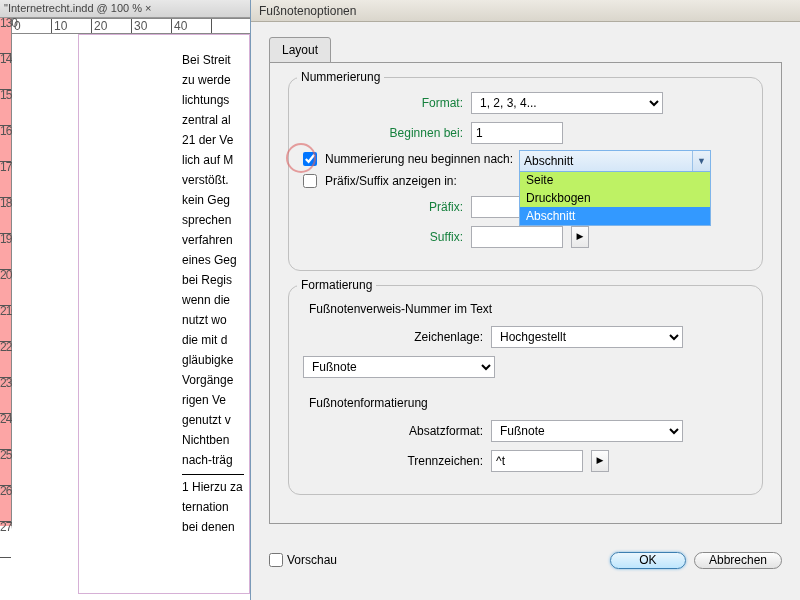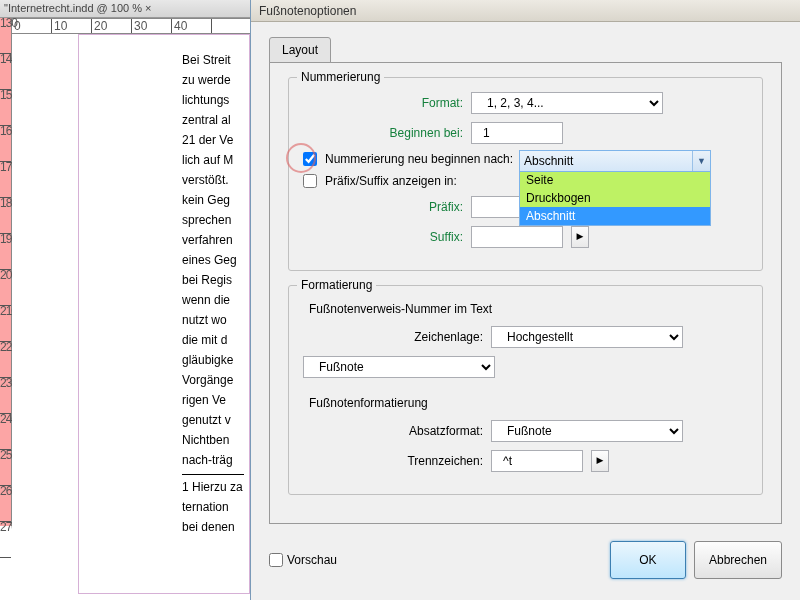--- a/index.html
+++ b/index.html
@@ -15,40 +15,40 @@
 .page-text{position:absolute;left:182px;top:50px;width:62px;height:520px;font-family:Georgia,serif;font-size:14px;line-height:20px;color:#000;overflow:hidden;text-align:justify}
 .footnote-sep{border-top:1px solid #000;margin-top:4px;padding-top:2px;font-size:11px}
 .dialog{position:absolute;left:250px;top:0;width:550px;height:600px;background:#f0f0f0;border-left:1px solid #7a9ab8}
 .dlg-title{height:22px;background:linear-gradient(#edeae3,#dad6cc);border-bottom:1px solid #b0aca0;padding-left:8px;line-height:22px;color:#333}
 .dlg-body{padding:14px 18px;position:relative;height:560px}
 .tabrow{display:flex;gap:0;margin-bottom:0}
 .tab{padding:5px 12px;border:1px solid #999;background:#f0f0f0;border-top-left-radius:3px;border-top-right-radius:3px;position:relative;top:1px}
 .tab.active{background:#f0f0f0;border-bottom:1px solid #f0f0f0;z-index:2}
 .tab.inactive{background:#e4e4e4}
 .panel{border:1px solid #999;padding:14px 18px;background:#f0f0f0}
-.group{border:1px solid #c0c0c0;border-radius:3px;margin-bottom:14px;padding:14px 14px 14px 14px;position:relative}
+.group{border:1px solid #c0c0c0;border-radius:12px;margin-bottom:14px;padding:14px 14px 14px 14px;position:relative}
 .group-title{position:absolute;top:-8px;left:8px;background:#f0f0f0;padding:0 4px;color:#000}
 .row{display:flex;align-items:center;margin-bottom:8px;gap:8px}
 .lbl{width:160px;text-align:right;color:#15803d}
 .lbl-wide{width:180px;text-align:right;color:#000}
-select,input[type=text]{height:22px;border:1px solid #abadb3;background:#fff;padding:0 11px;font-size:12px}
+select,input[type=text]{height:22px;border:1px solid #abadb3;background:#fff;padding:0 4px;font-size:12px}
 select{width:192px}
 input[type=text]{width:92px}
 .chk{width:14px;height:14px}
 .redcircle{position:absolute;width:30px;height:30px;border:2px solid rgba(220,100,100,.6);border-radius:50%;left:286px;top:143px;pointer-events:none}
 .dropdown-open{position:absolute;left:519px;top:150px;width:192px;border:1px solid #7eb4ea;background:#bef264;z-index:10}
 .dd-sel{background:linear-gradient(#ebf3fb,#d5e7f8);border:1px solid #7eb4ea;height:22px;padding:0 4px;line-height:20px;position:relative;margin:-1px}
 .dd-arrow{position:absolute;right:0;top:0;width:18px;height:20px;background:linear-gradient(#e9f1f9,#cfe2f5);border-left:1px solid #9ac1e8;text-align:center;line-height:20px;font-size:9px;color:#385d8a}
 .dd-list div{padding:2px 6px}
 .dd-list .hl{background:#3399ff;color:#fff}
 .flybtn{width:18px;height:22px;border:1px solid #abadb3;background:linear-gradient(#fdfdfd,#e9e9e9);text-align:center;line-height:18px;font-size:9px;cursor:pointer}
 .sub-title{margin:2px 0 10px 6px;color:#000}
 .disabled{color:#888;background:#f4f4f4}
 .footer{position:absolute;left:18px;right:18px;bottom:8px;height:28px;display:flex;align-items:center}
-.btn{height:38px;min-width:76px;border:1px solid #8a8a8a;border-radius:3px;background:linear-gradient(#fdfdfd,#e3e3e3);margin-left:8px;cursor:pointer;padding:0 14px}
+.btn{height:17px;min-width:76px;border:1px solid #8a8a8a;border-radius:11px;background:linear-gradient(#fdfdfd,#e3e3e3);margin-left:8px;cursor:pointer;padding:0 14px}
 .btn.primary{border:1px solid #3c7fb1;background:linear-gradient(#eaf6fd,#bee6fd);box-shadow:0 0 3px #70b2e2}
 .spacer{flex:1}
 </style>
 </head>
 <body>
 
 <div class="doc-bg">
   <div class="tab-strip">"Internetrecht.indd @ 100 %  ×</div>
   <div class="ruler-h">
     <span>0</span>

